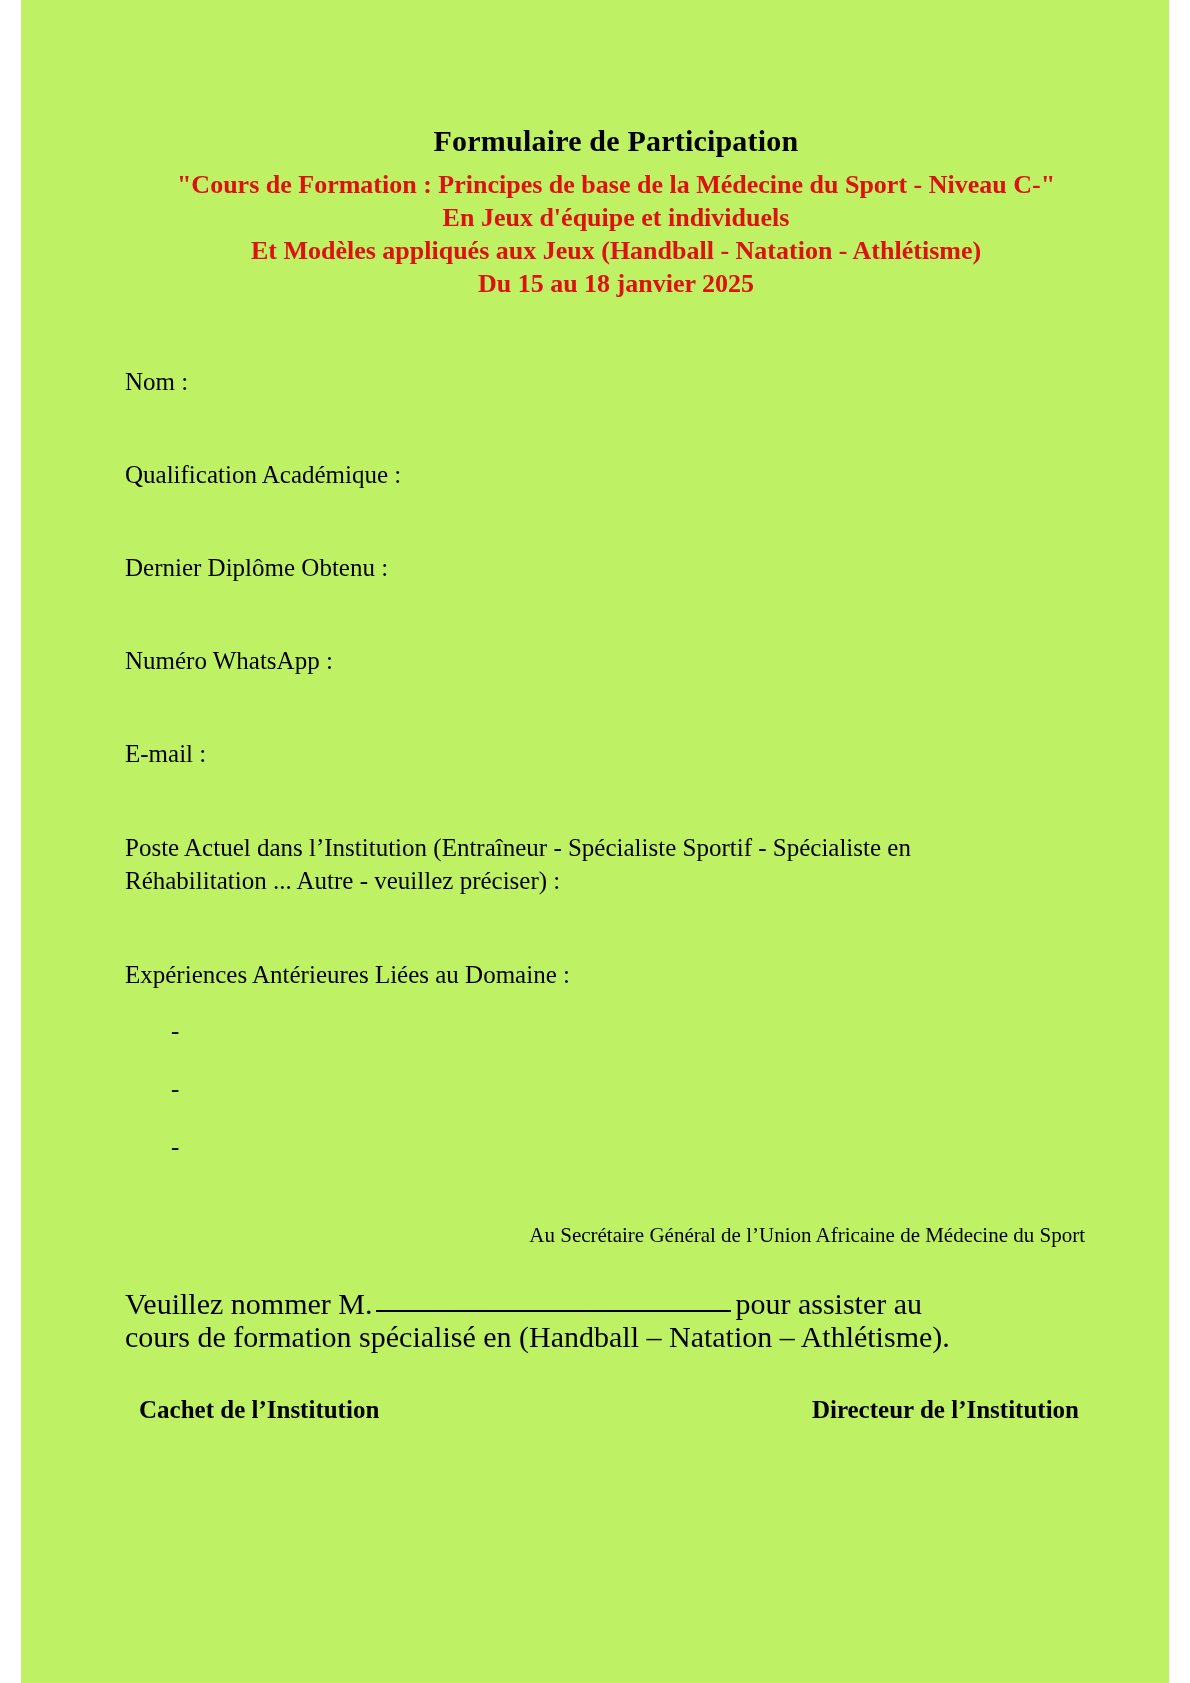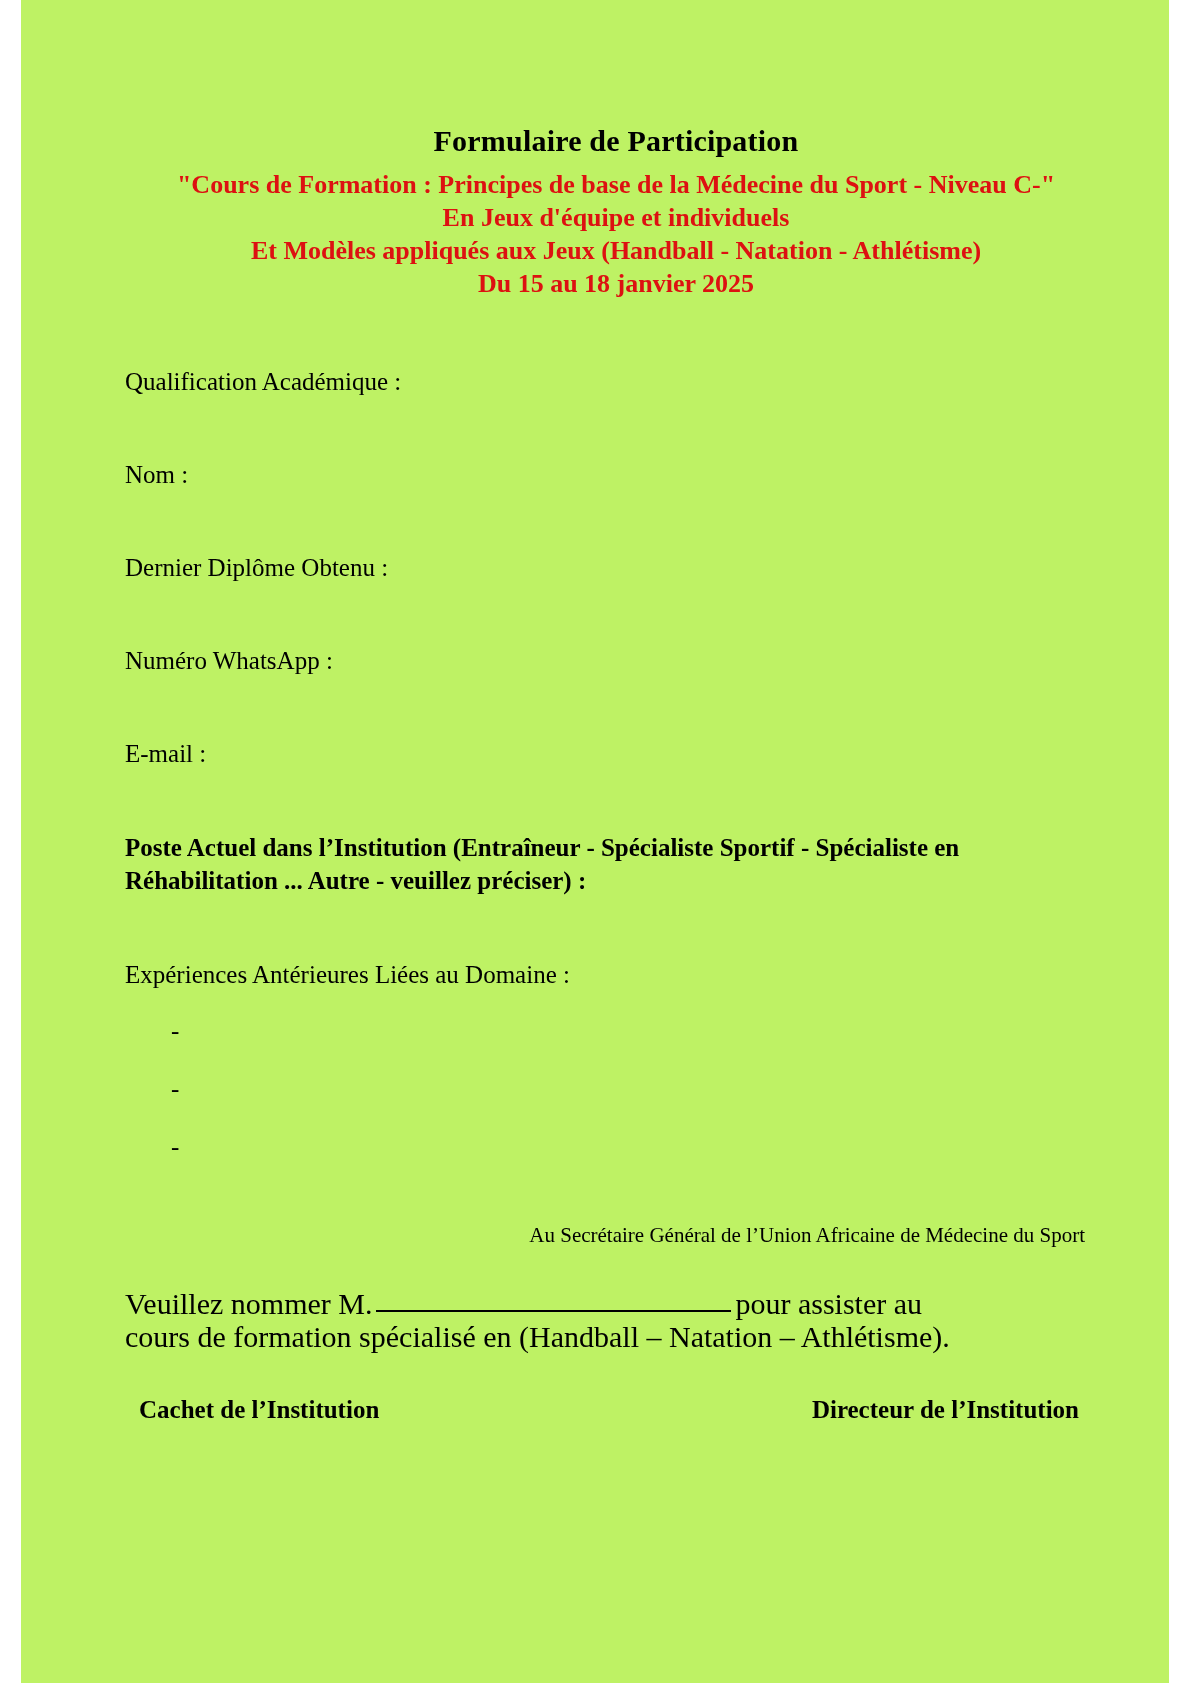--- a/index.html
+++ b/index.html
@@ -65,21 +65,20 @@
   .field-line {
     margin: 0 0 62px 0;
     white-space: nowrap;
   }
   .field-line:first-child { margin-top: 14px; }
 
   .para {
     margin: 16px 0 62px 0;
     line-height: 33px;
     max-width: 845px;
-    font-weight: bold;
   }
 
   .exp-head {
     margin: 0 0 26px 0;
   }
 
   .dash-list {
     margin: 0 0 30px 0;
     padding: 0;
     list-style: none;
@@ -138,23 +137,23 @@
 
   <div class="red-block">
     <span class="rl">"Cours de Formation : Principes de base de la Médecine du Sport - Niveau C-"</span>
     <span class="rl">En Jeux d'équipe et individuels</span>
     <span class="rl">Et Modèles appliqués aux Jeux (Handball - Natation - Athlétisme)</span>
     <span class="rl">Du 15 au 18 janvier 2025</span>
   </div>
 
   <div class="body-area">
 
+    <p class="field-line">Nom :</p>
+
     <p class="field-line">Qualification Académique :</p>
-
-    <p class="field-line">Nom :</p>
 
     <p class="field-line">Dernier Diplôme Obtenu :</p>
 
     <p class="field-line">Numéro WhatsApp :</p>
 
     <p class="field-line">E-mail :</p>
 
     <p class="para">Poste Actuel dans l’Institution (Entraîneur - Spécialiste Sportif - Spécialiste en Réhabilitation ... Autre - veuillez préciser) :</p>
 
     <p class="exp-head">Expériences Antérieures Liées au Domaine :</p>

